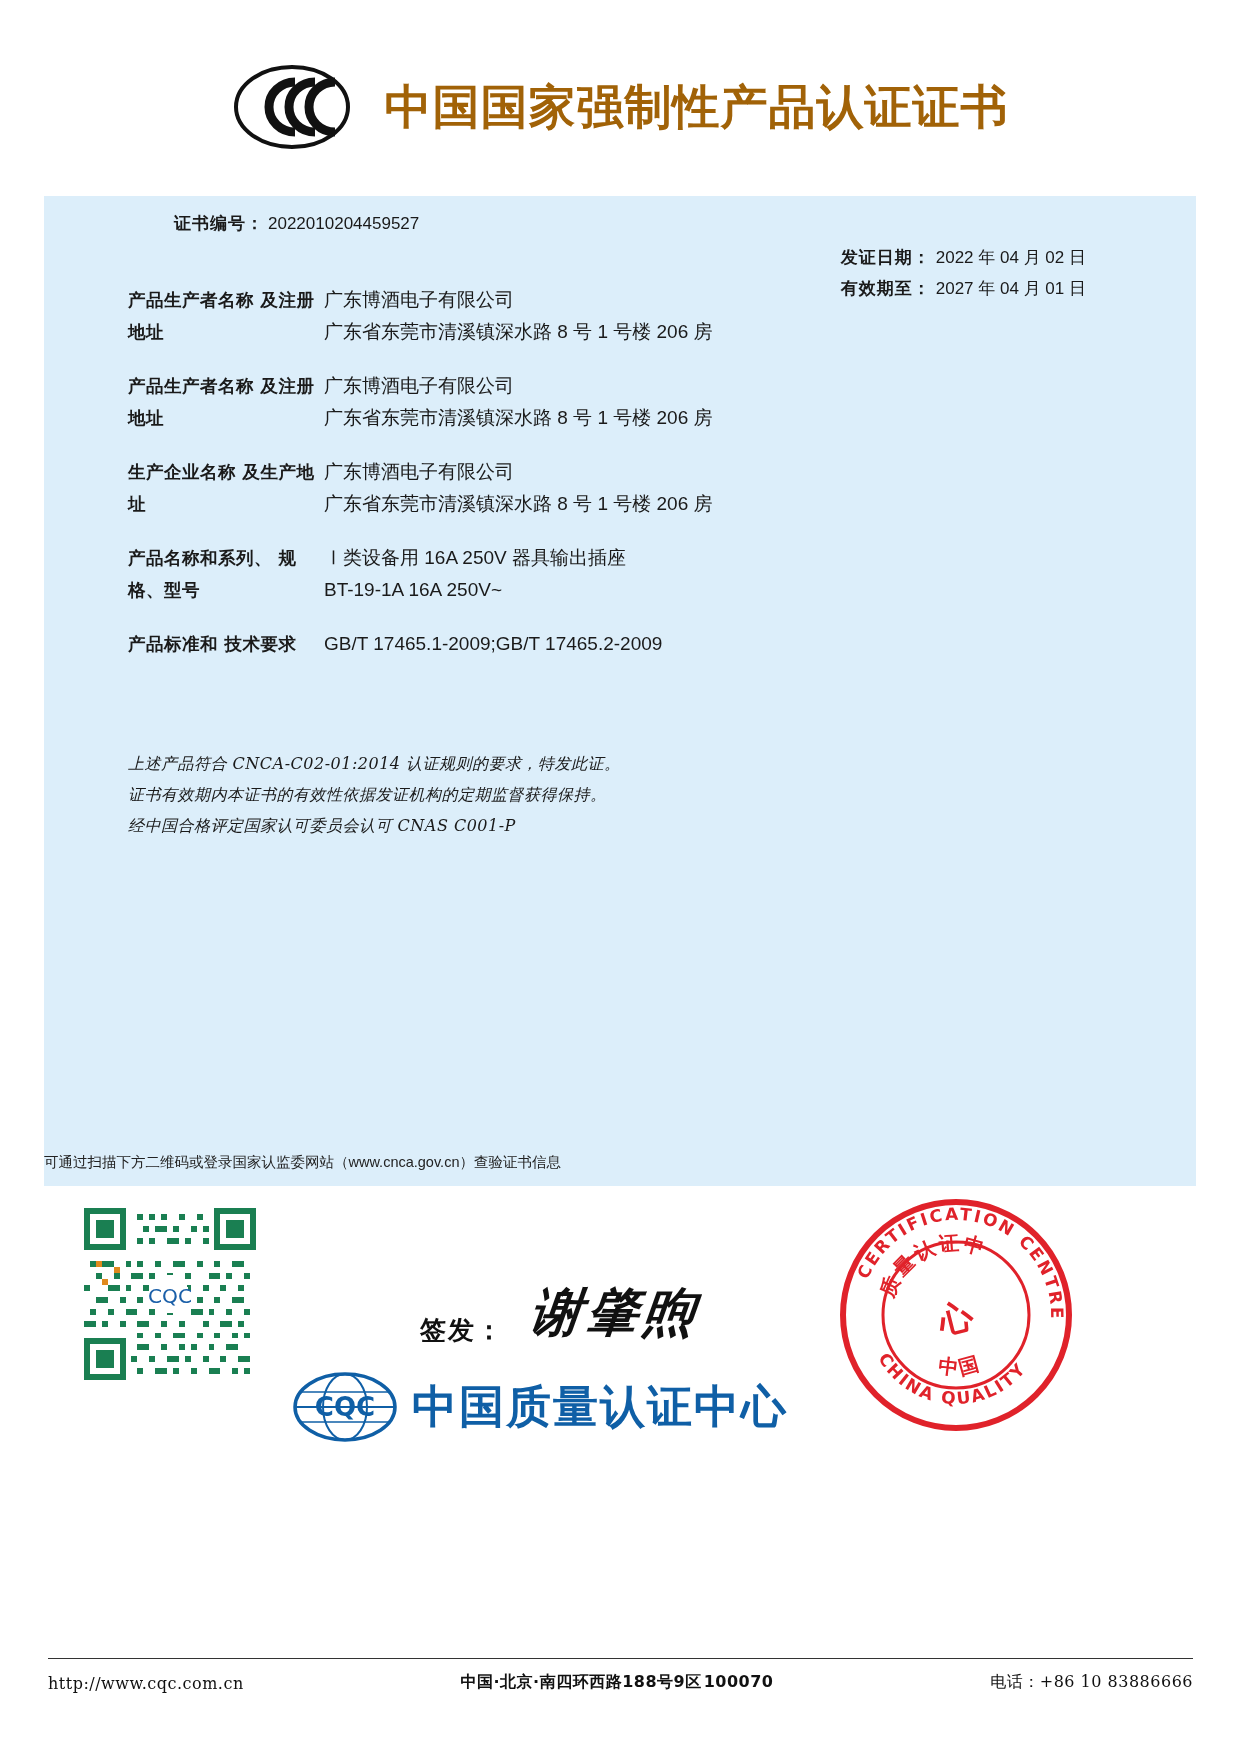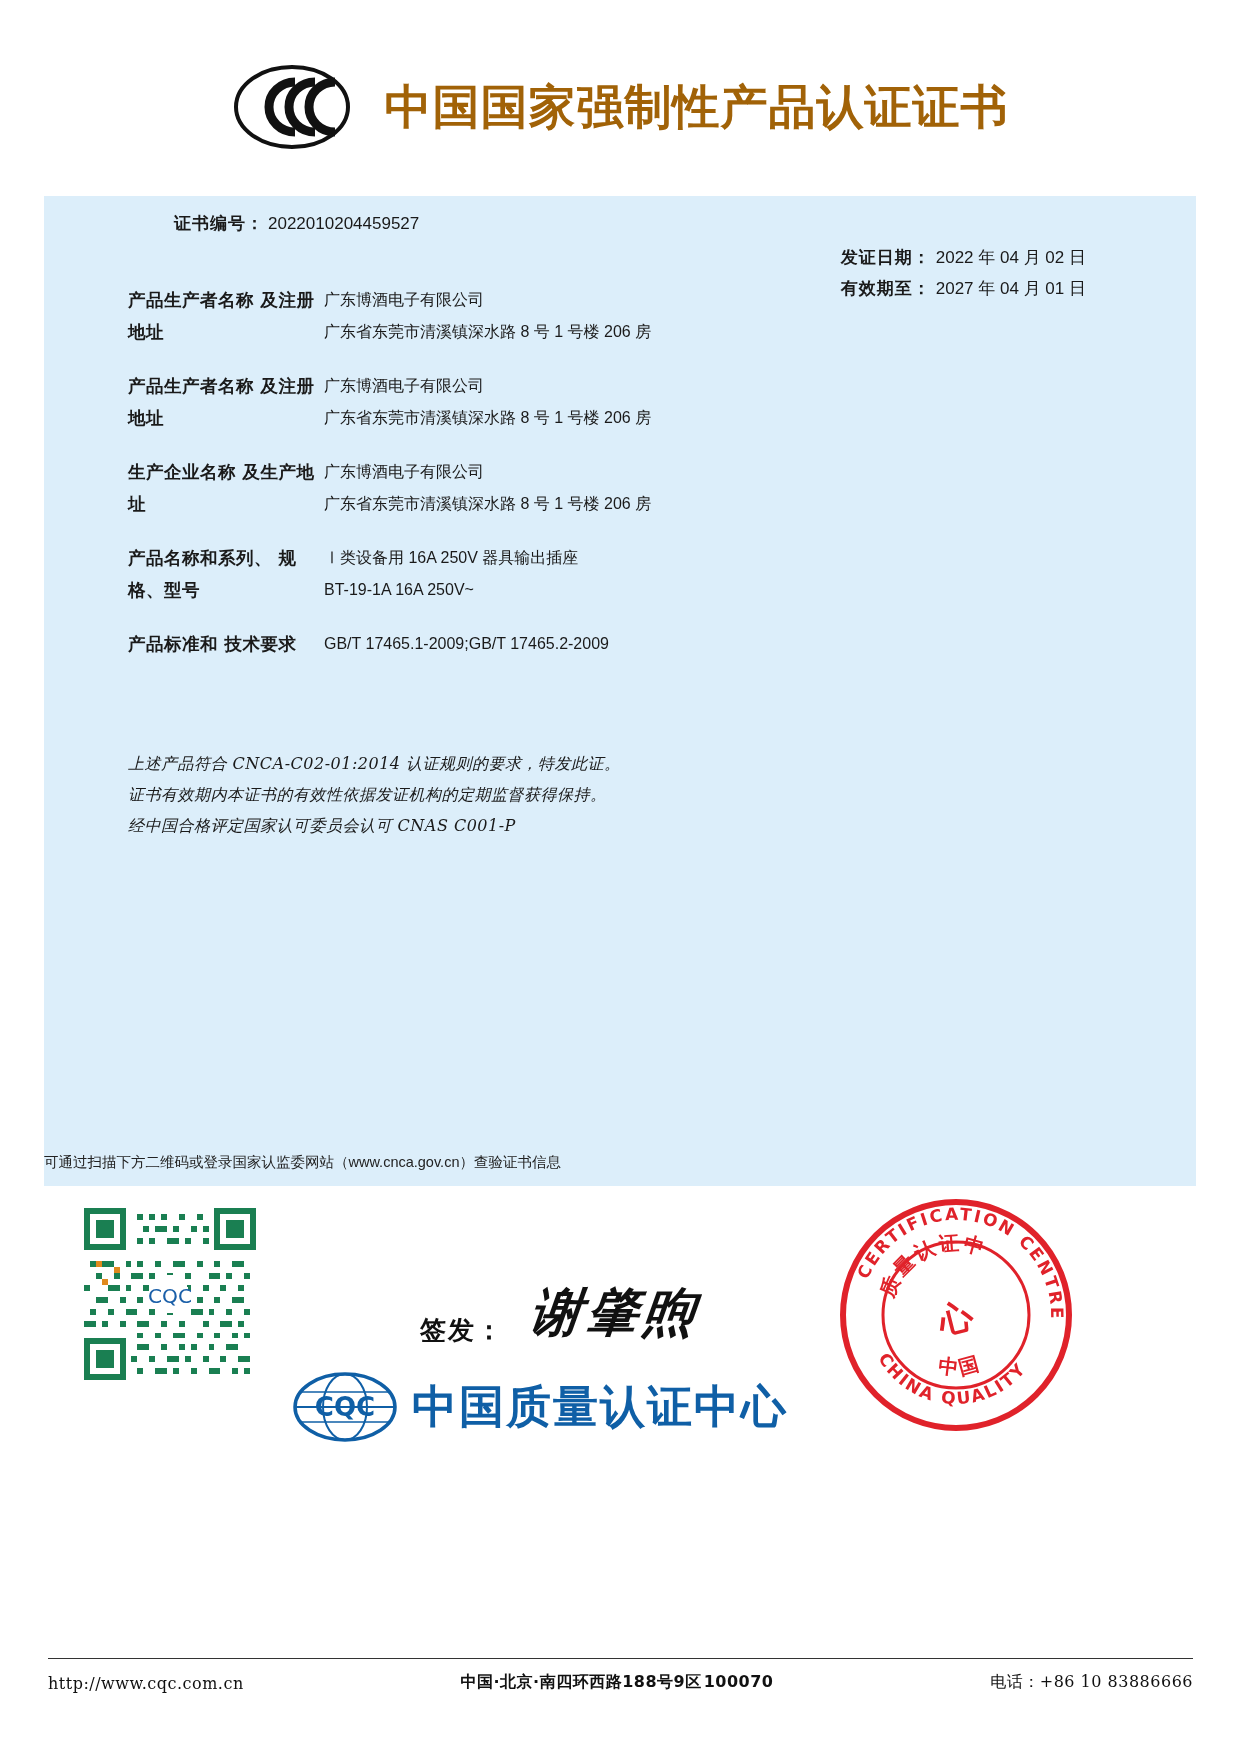--- a/index.html
+++ b/index.html
@@ -104,21 +104,21 @@
     width: 196px;
     flex: 0 0 196px;
     font-family: "DejaVu Sans", "Liberation Sans", sans-serif;
     font-weight: bold;
     font-size: 17.5px;
     line-height: 32px;
     letter-spacing: 0.5px;
   }
   .field .value {
     flex: 1;
-    font-size: 16px;
+    font-size: 19px;
     line-height: 32px;
     font-family: "Liberation Sans", sans-serif;
   }
   .field .value .ln { display: block; white-space: nowrap; }
 
   .notes {
     position: absolute;
     top: 552px;
     left: 84px;
     width: 950px;

